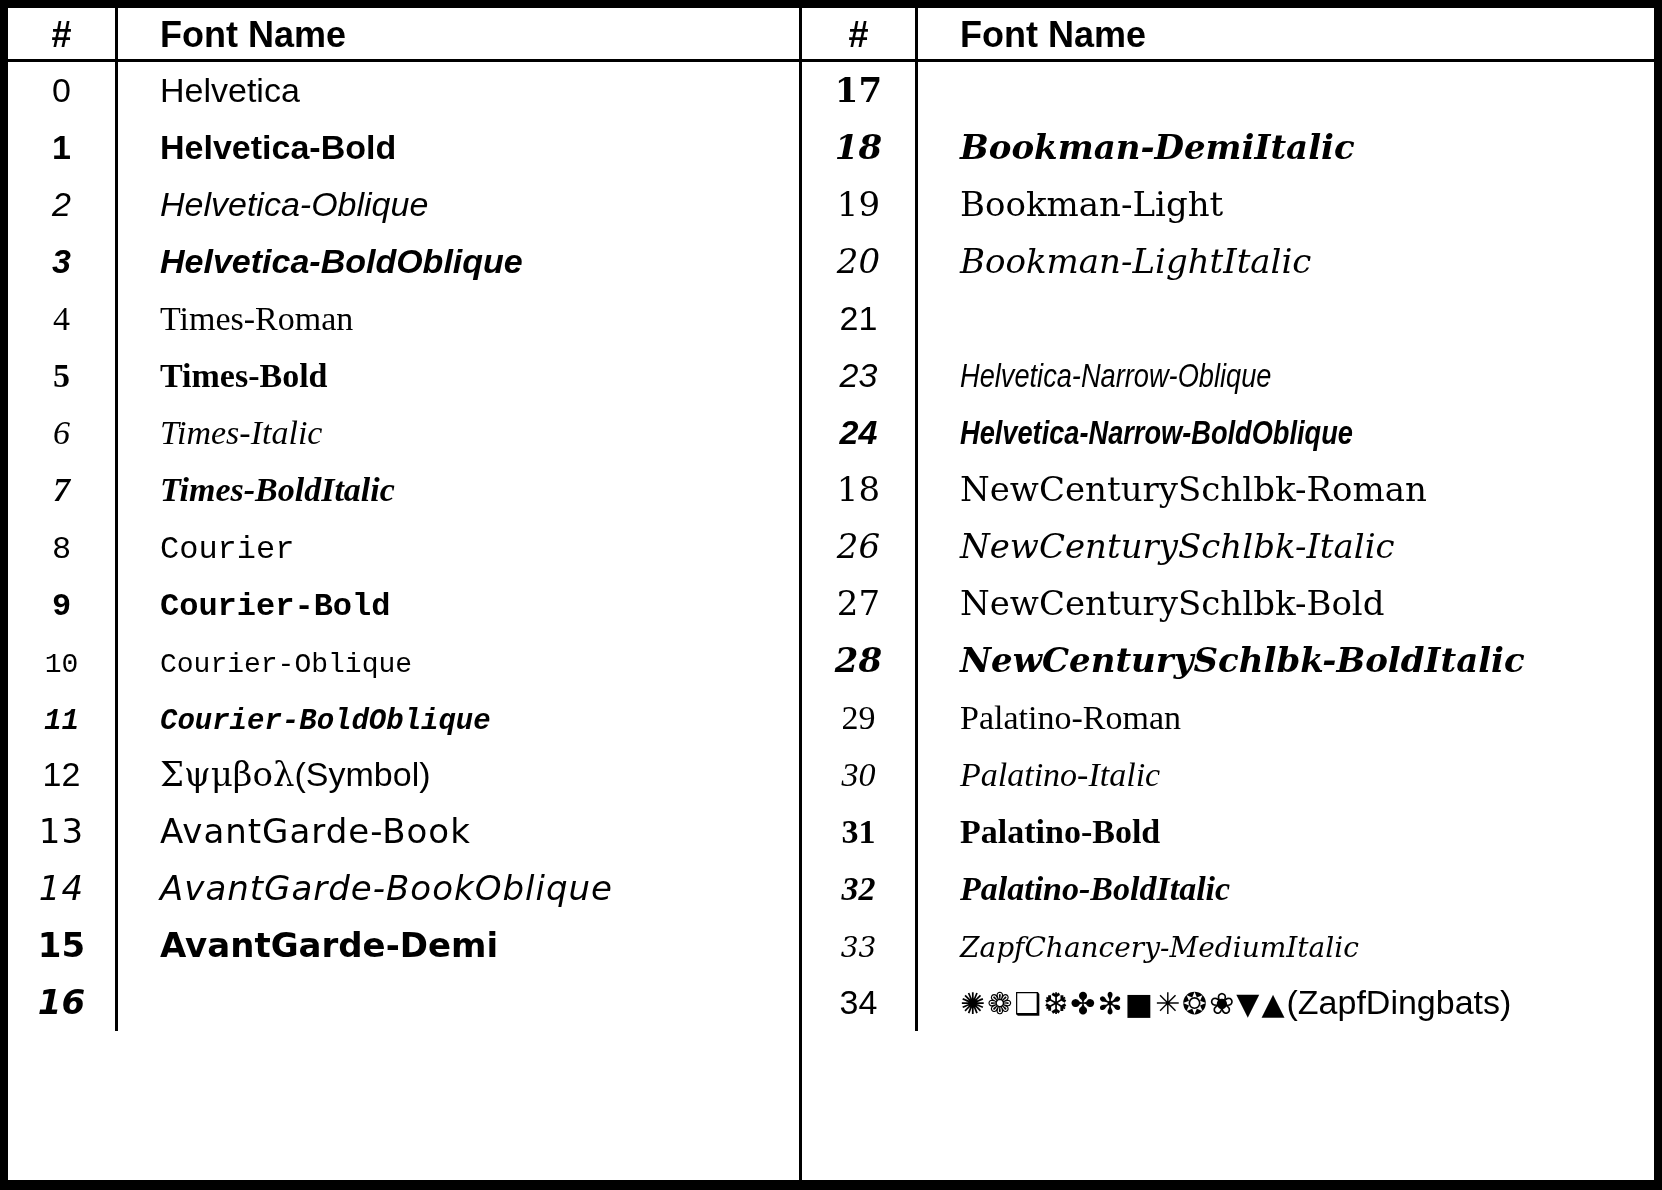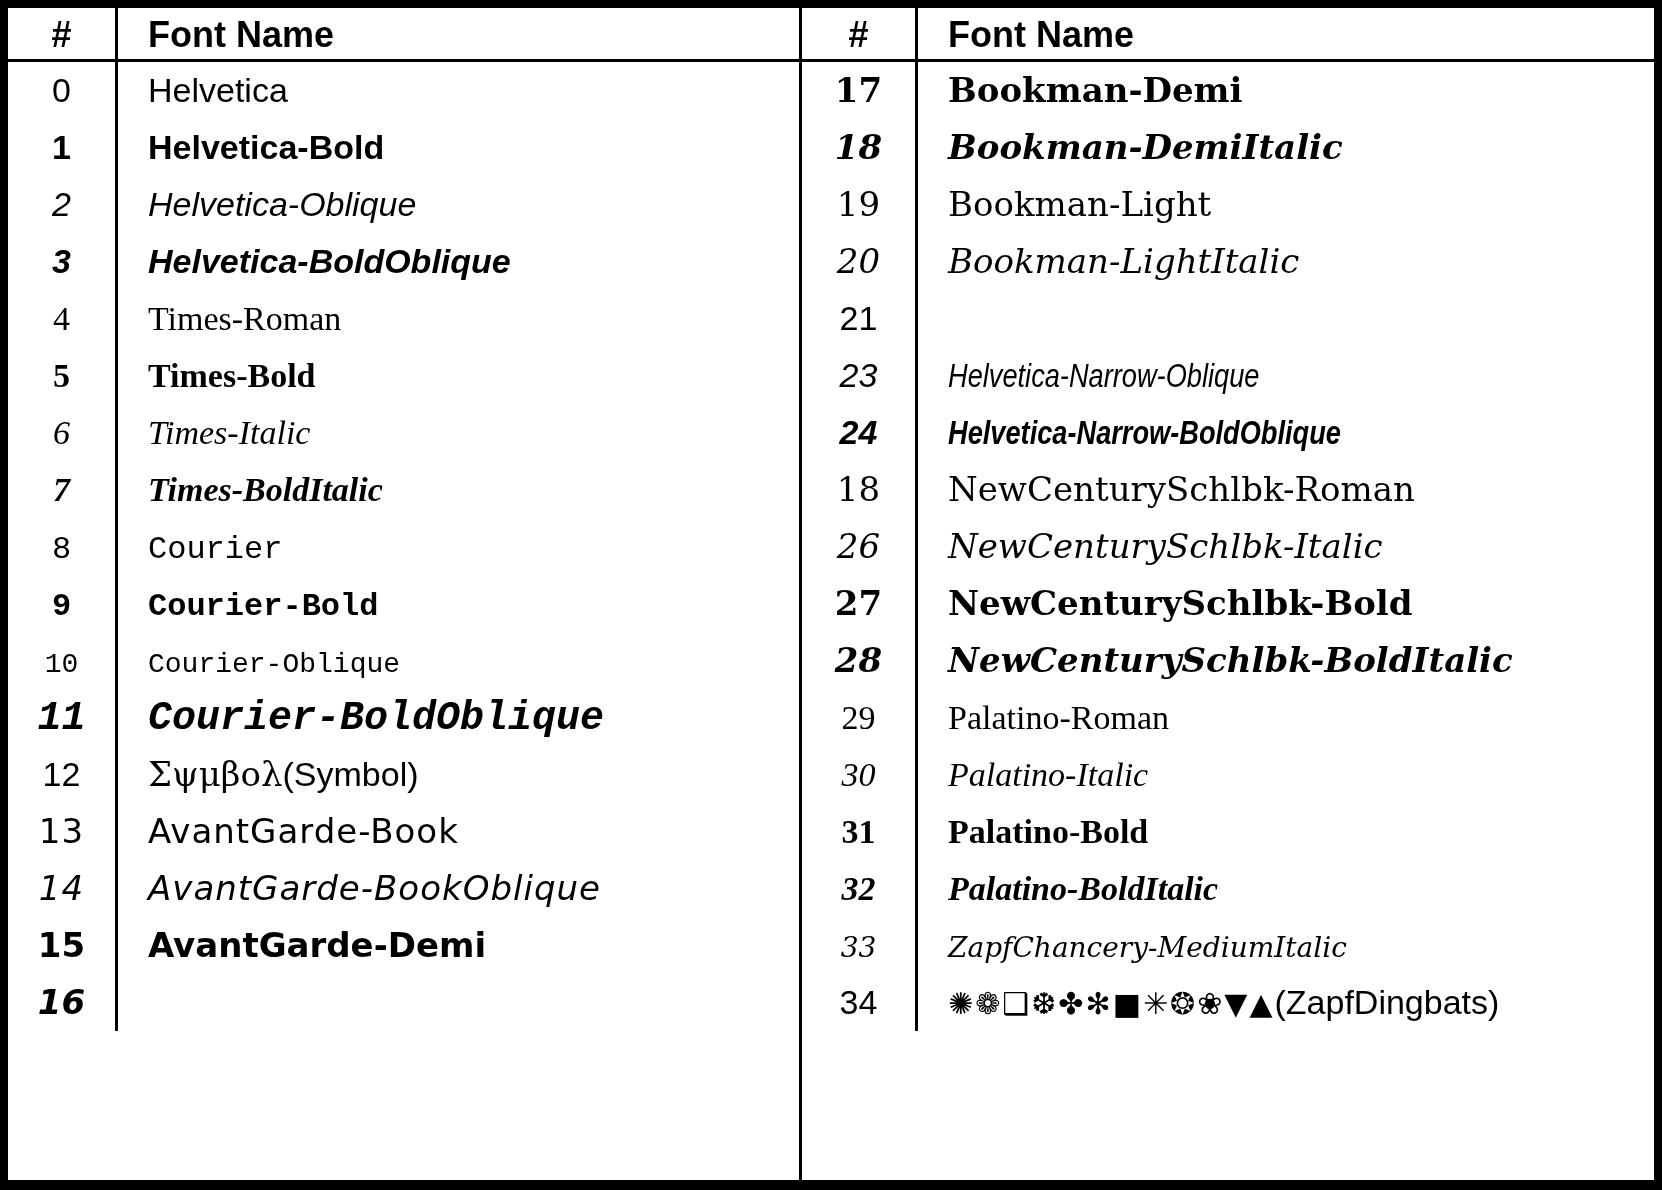--- a/index.html
+++ b/index.html
@@ -20,62 +20,62 @@
 
   .hdr-row { height:54px; border-bottom:3px solid #000; display:flex; }
   .hdr-row .cell { line-height:54px; font-weight:bold; font-size:36px;
                    font-family:"Liberation Sans", sans-serif; }
 
   .row { height:57px; display:flex; }
 
   .cell { line-height:57px; white-space:nowrap; }
   .cell.num  { width:110px; border-right:3px solid #000; text-align:center; height:100%; }
   .half-right .cell.num { width:116px; }
-  .cell.name { flex:1; padding-left:30px; overflow:hidden; }
+  .cell.name { flex:1; padding-left:30px; overflow:hidden;margin-left:12px; }
 
   .rows { font-size:34px; }
   .num-text  { display:inline-block; transform-origin:center center; }
   .name-text { display:inline-block; transform-origin:left center; }
 
   
   .fs-helvetica              { font-family:"Liberation Sans", sans-serif; }
   .fs-helvetica-bold         { font-family:"Liberation Sans", sans-serif; font-weight:bold; }
   .fs-helvetica-oblique      { font-family:"Liberation Sans", sans-serif; font-style:italic; }
   .fs-helvetica-boldoblique  { font-family:"Liberation Sans", sans-serif; font-weight:bold; font-style:italic; }
 
   .fs-times-roman      { font-family:"Liberation Serif", serif; }
   .fs-times-bold       { font-family:"Liberation Serif", serif; font-weight:bold; }
   .fs-times-italic     { font-family:"Liberation Serif", serif; font-style:italic; }
   .fs-times-bolditalic { font-family:"Liberation Serif", serif; font-weight:bold; font-style:italic; }
 
   .fs-courier             { font-family:"Liberation Mono", monospace; font-size:32px; }
   .fs-courier-bold        { font-family:"Liberation Mono", monospace; font-size:32px; font-weight:bold; }
   .fs-courier-oblique     { font-family:"Liberation Mono", monospace; font-size:28px; }
-  .fs-courier-boldoblique { font-family:"Liberation Mono", monospace; font-size:40px; font-weight:bold; font-style:italic; }
+  .fs-courier-boldoblique { font-family:"Liberation Mono", monospace; font-size:29px; font-weight:bold; font-style:italic; }
 
   .fs-symbol { font-family:"DejaVu Serif", serif; }
 
   .fs-avantgarde-book        { font-family:"DejaVu Sans", sans-serif; letter-spacing:1px;text-align:right; }
   .fs-avantgarde-bookoblique { font-family:"DejaVu Sans", sans-serif; letter-spacing:1px; font-style:italic; }
   .fs-avantgarde-demi        { font-family:"DejaVu Sans", sans-serif; font-weight:bold; }
   .fs-avantgarde-demioblique { font-family:"DejaVu Sans", sans-serif; font-weight:bold; font-style:italic; }
 
   .fs-bookman-demi       { font-family:"DejaVu Serif", serif; font-weight:bold; }
   .fs-bookman-demiitalic { font-family:"DejaVu Serif", serif; font-weight:bold; font-style:italic; }
   .fs-bookman-light      { font-family:"DejaVu Serif", serif; }
   .fs-bookman-lightitalic{ font-family:"DejaVu Serif", serif; font-style:italic; }
 
   .fs-helvetica-narrow             { font-family:"Liberation Sans", sans-serif; display:inline-block; transform:scaleX(0.8); }
   .fs-helvetica-narrow-bold        { font-family:"Liberation Sans", sans-serif; font-weight:bold; display:inline-block; transform:scaleX(0.8); }
   .fs-helvetica-narrow-oblique     { font-family:"Liberation Sans", sans-serif; font-style:italic; display:inline-block; transform:scaleX(0.8); }
   .fs-helvetica-narrow-boldoblique { font-family:"Liberation Sans", sans-serif; font-weight:bold; font-style:italic; display:inline-block; transform:scaleX(0.8); }
 
   .fs-ncs-roman      { font-family:"DejaVu Serif", serif; }
   .fs-ncs-italic     { font-family:"DejaVu Serif", serif; font-style:italic; }
-  .fs-ncs-bold       { font-family:"DejaVu Serif", serif; font-weight:bold; }
+  .fs-ncs-bold       { font-family:"DejaVu Serif", serif; font-weight:normal; }
   .fs-ncs-bolditalic { font-family:"DejaVu Serif", serif; font-weight:bold; font-style:italic; }
 
   .fs-palatino-roman      { font-family:"Liberation Serif", serif; }
   .fs-palatino-italic     { font-family:"Liberation Serif", serif; font-style:italic;text-align:center; }
   .fs-palatino-bold       { font-family:"Liberation Serif", serif; font-weight:bold; }
   .fs-palatino-bolditalic { font-family:"Liberation Serif", serif; font-weight:bold; font-style:italic; }
 
   .fs-chancery { font-family:"DejaVu Serif", serif; font-style:italic; font-size:28px; }
   .fs-dingbats { font-family:"DejaVu Sans", sans-serif; font-size:30px; letter-spacing:2px; }
 </style>
@@ -161,21 +161,20 @@
   </section>
 
   <section class="half half-right">
     <div class="hdr-row">
       <div class="cell num">#</div>
       <div class="cell name">Font Name</div>
     </div>
     <div class="rows">
         <div class="row">
           <div class="cell num"><span class="num-text fs-bookman-demi">17</span></div>
-          <div class="cell name"><span class="name-text fs-bookman-demi">Bookman-Demi</span></div>
         </div>
         <div class="row">
           <div class="cell num"><span class="num-text fs-bookman-demiitalic">18</span></div>
           <div class="cell name"><span class="name-text fs-bookman-demiitalic">Bookman-DemiItalic</span></div>
         </div>
         <div class="row">
           <div class="cell num"><span class="num-text fs-bookman-light">19</span></div>
           <div class="cell name"><span class="name-text fs-bookman-light">Bookman-Light</span></div>
         </div>
         <div class="row">

